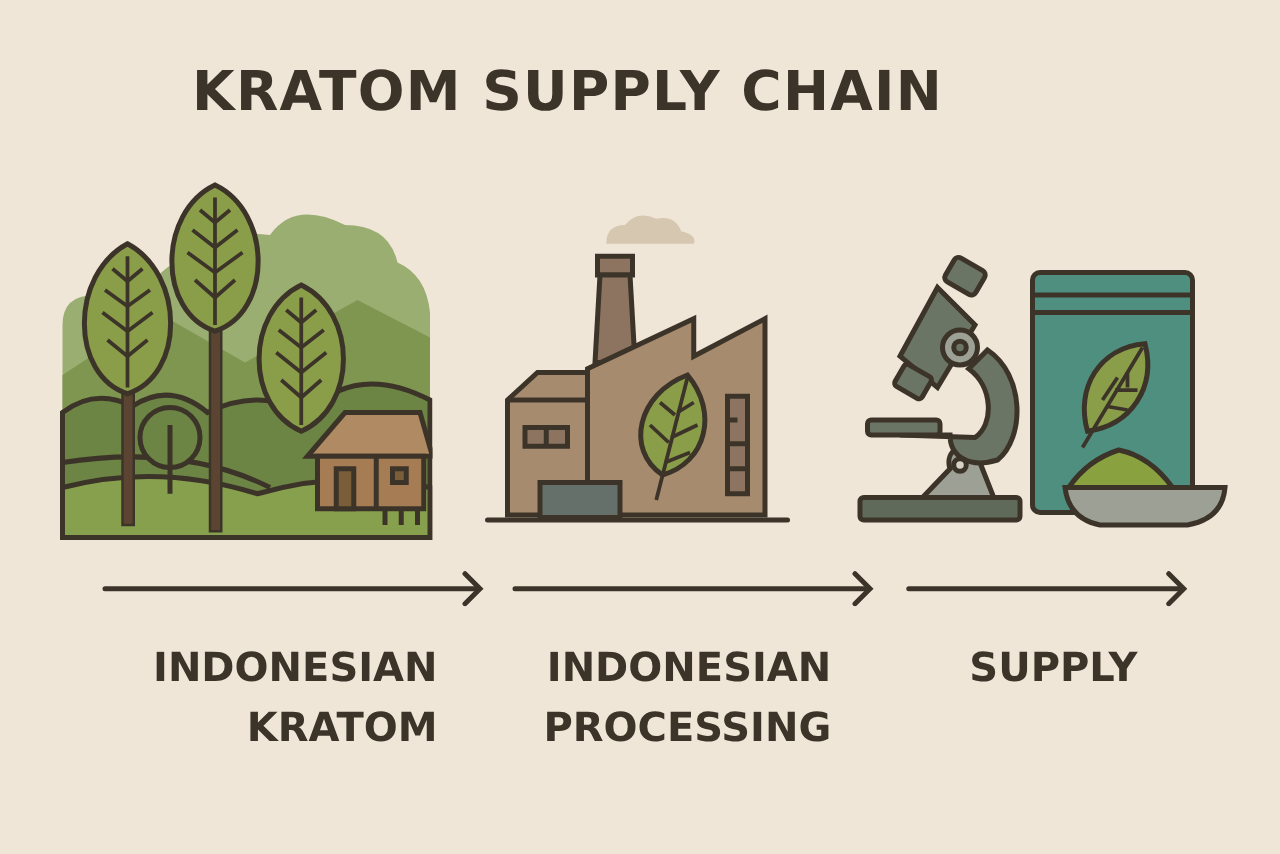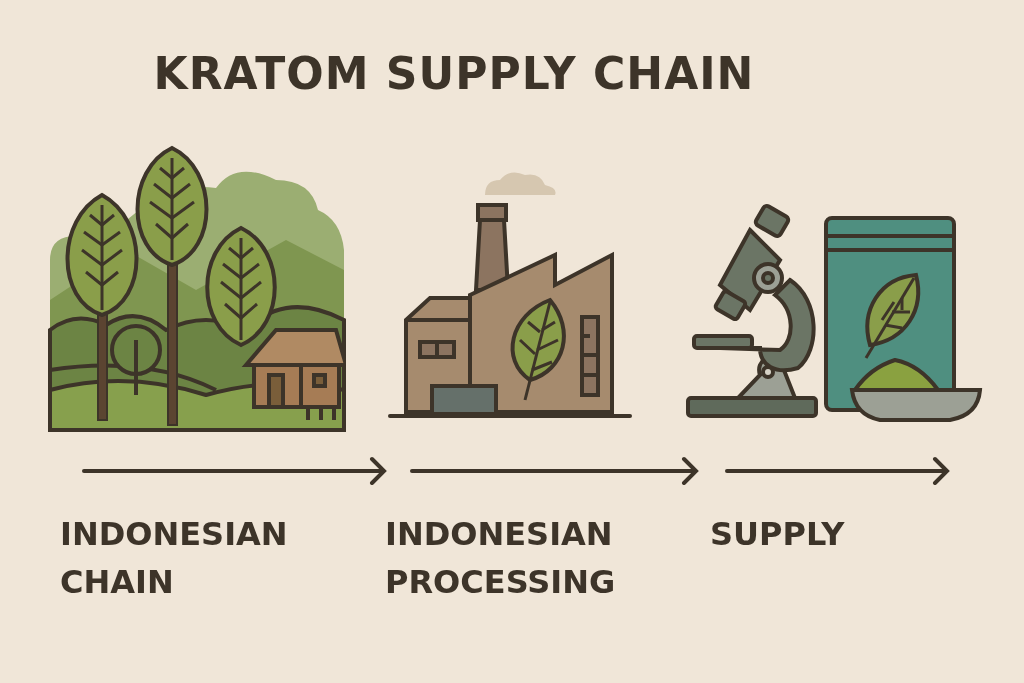--- a/index.html
+++ b/index.html
@@ -11,21 +11,21 @@
     position: relative;
   }
   .title {
     position: absolute; left: 0; top: 48px; width: 908px;
     text-align: center; font-weight: bold; font-size: 44px;
     letter-spacing: 1px; color: #3d3429;
   }
   .illus { position: absolute; }
   .arrow { position: absolute; top: 455px; height: 30px; }
   .label {
-    position: absolute; top: 510px; text-align: left;
+    position: absolute; top: 510px; text-align: right;
     font-weight: bold; font-size: 32px; line-height: 48px;
     color: #3d3429; letter-spacing: 0px;
   }
   .label span { display: block; }
 </style>
 </head>
 <body>
 
 <div class="title">KRATOM SUPPLY CHAIN</div>
 
@@ -124,21 +124,21 @@
   <line x1="4" y1="16" x2="286" y2="16" stroke="#3d3429" stroke-width="4" stroke-linecap="round"></line>
   <path d="M276,4 L288,16 L276,28" fill="none" stroke="#3d3429" stroke-width="4" stroke-linecap="round"></path>
 </svg>
 <svg class="arrow" style="left:723px" width="232" height="30" viewBox="0 0 232 30">
   <line x1="4" y1="16" x2="222" y2="16" stroke="#3d3429" stroke-width="4" stroke-linecap="round"></line>
   <path d="M212,4 L224,16 L212,28" fill="none" stroke="#3d3429" stroke-width="4" stroke-linecap="round"></path>
 </svg>
 
 <div class="label" style="left:60px;width:290px">
   <span>INDONESIAN</span>
-  <span>CHAIN</span>
+  <span>KRATOM</span>
 </div>
 <div class="label" style="left:385px;width:280px">
   <span>INDONESIAN</span>
   <span>PROCESSING</span>
 </div>
 <div class="label" style="left:710px;width:200px">
   <span>SUPPLY</span>
 </div>
 
 </body></html>

